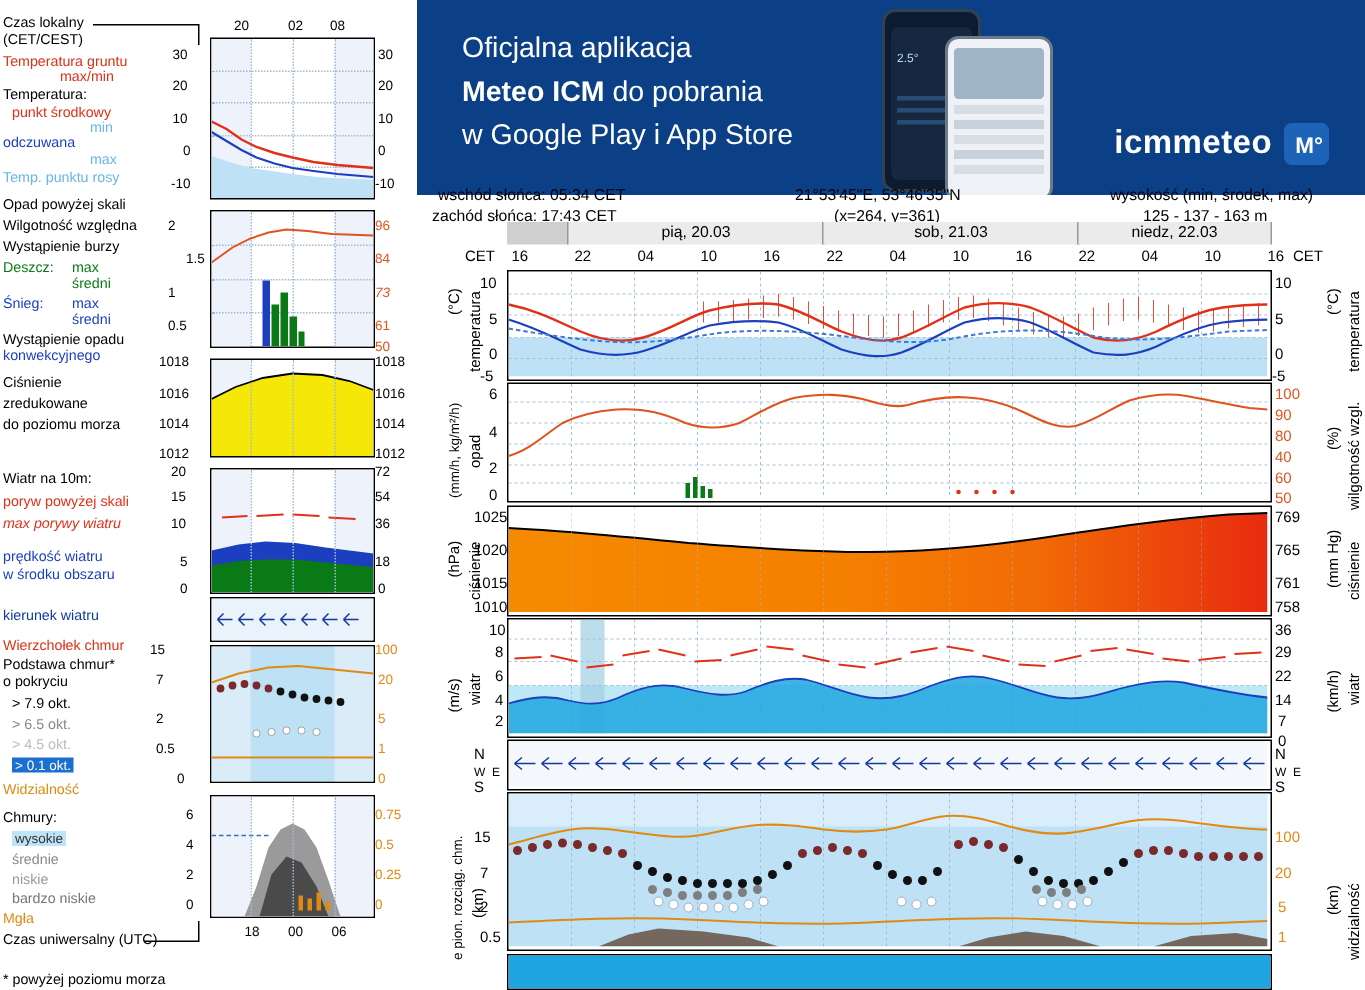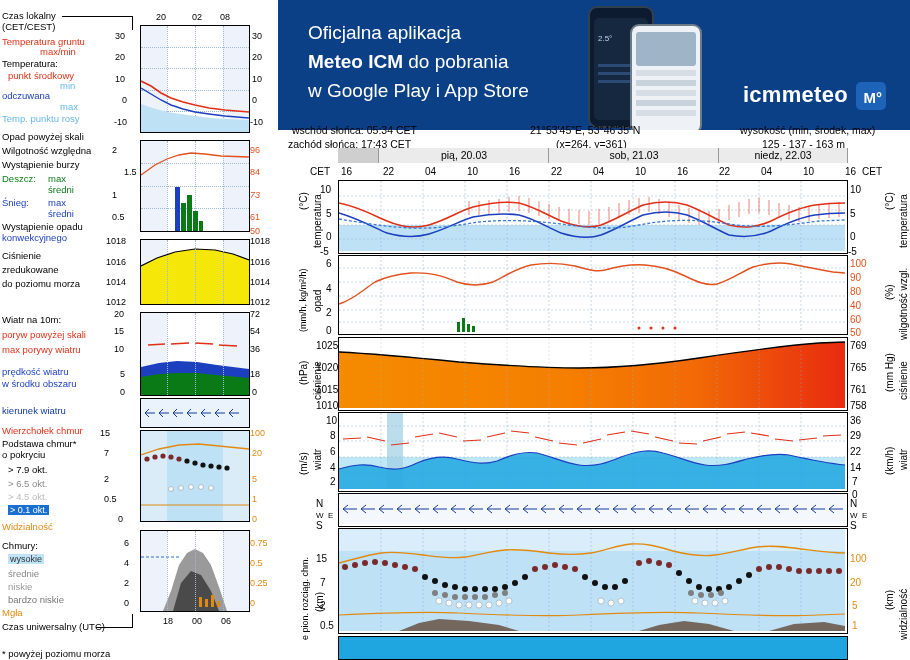--- a/index.html
+++ b/index.html
@@ -82,21 +82,21 @@
     <div class="lg blue" style="top:208px;left:48px;">średni</div>
     <div class="lg black" style="top:221px;">Wystąpienie opadu</div>
     <div class="lg blue" style="top:232px;">konwekcyjnego</div>
 
     <div class="lg black" style="top:250px;">Ciśnienie</div>
     <div class="lg black" style="top:264px;">zredukowane</div>
     <div class="lg black" style="top:278px;">do poziomu morza</div>
 
     <div class="lg black" style="top:314px;">Wiatr na 10m:</div>
     <div class="lg red" style="top:329px;text-align:center;">poryw powyżej skali</div>
-    <div class="lg red" style="top:344px;">max porywy wiatru</div>
+    <div class="lg red" style="top:344px;font-style:italic;">max porywy wiatru</div>
     <div class="lg blue" style="top:366px;">prędkość wiatru</div>
     <div class="lg blue" style="top:378px;">w środku obszaru</div>
     <div class="lg dblue" style="top:405px;">kierunek wiatru</div>
 
     <div class="lg red" style="top:425px;">Wierzchołek chmur</div>
     <div class="lg black" style="top:438px;">Podstawa chmur*</div>
     <div class="lg black" style="top:449px;">o pokryciu</div>
     <div class="lg black" style="top:464px;left:8px;">&gt; 7.9 okt.</div>
     <div class="lg gray" style="top:478px;left:8px;">&gt; 6.5 okt.</div>
     <div class="lg gray" style="top:491px;left:8px;color:#bbb;">&gt; 4.5 okt.</div>

